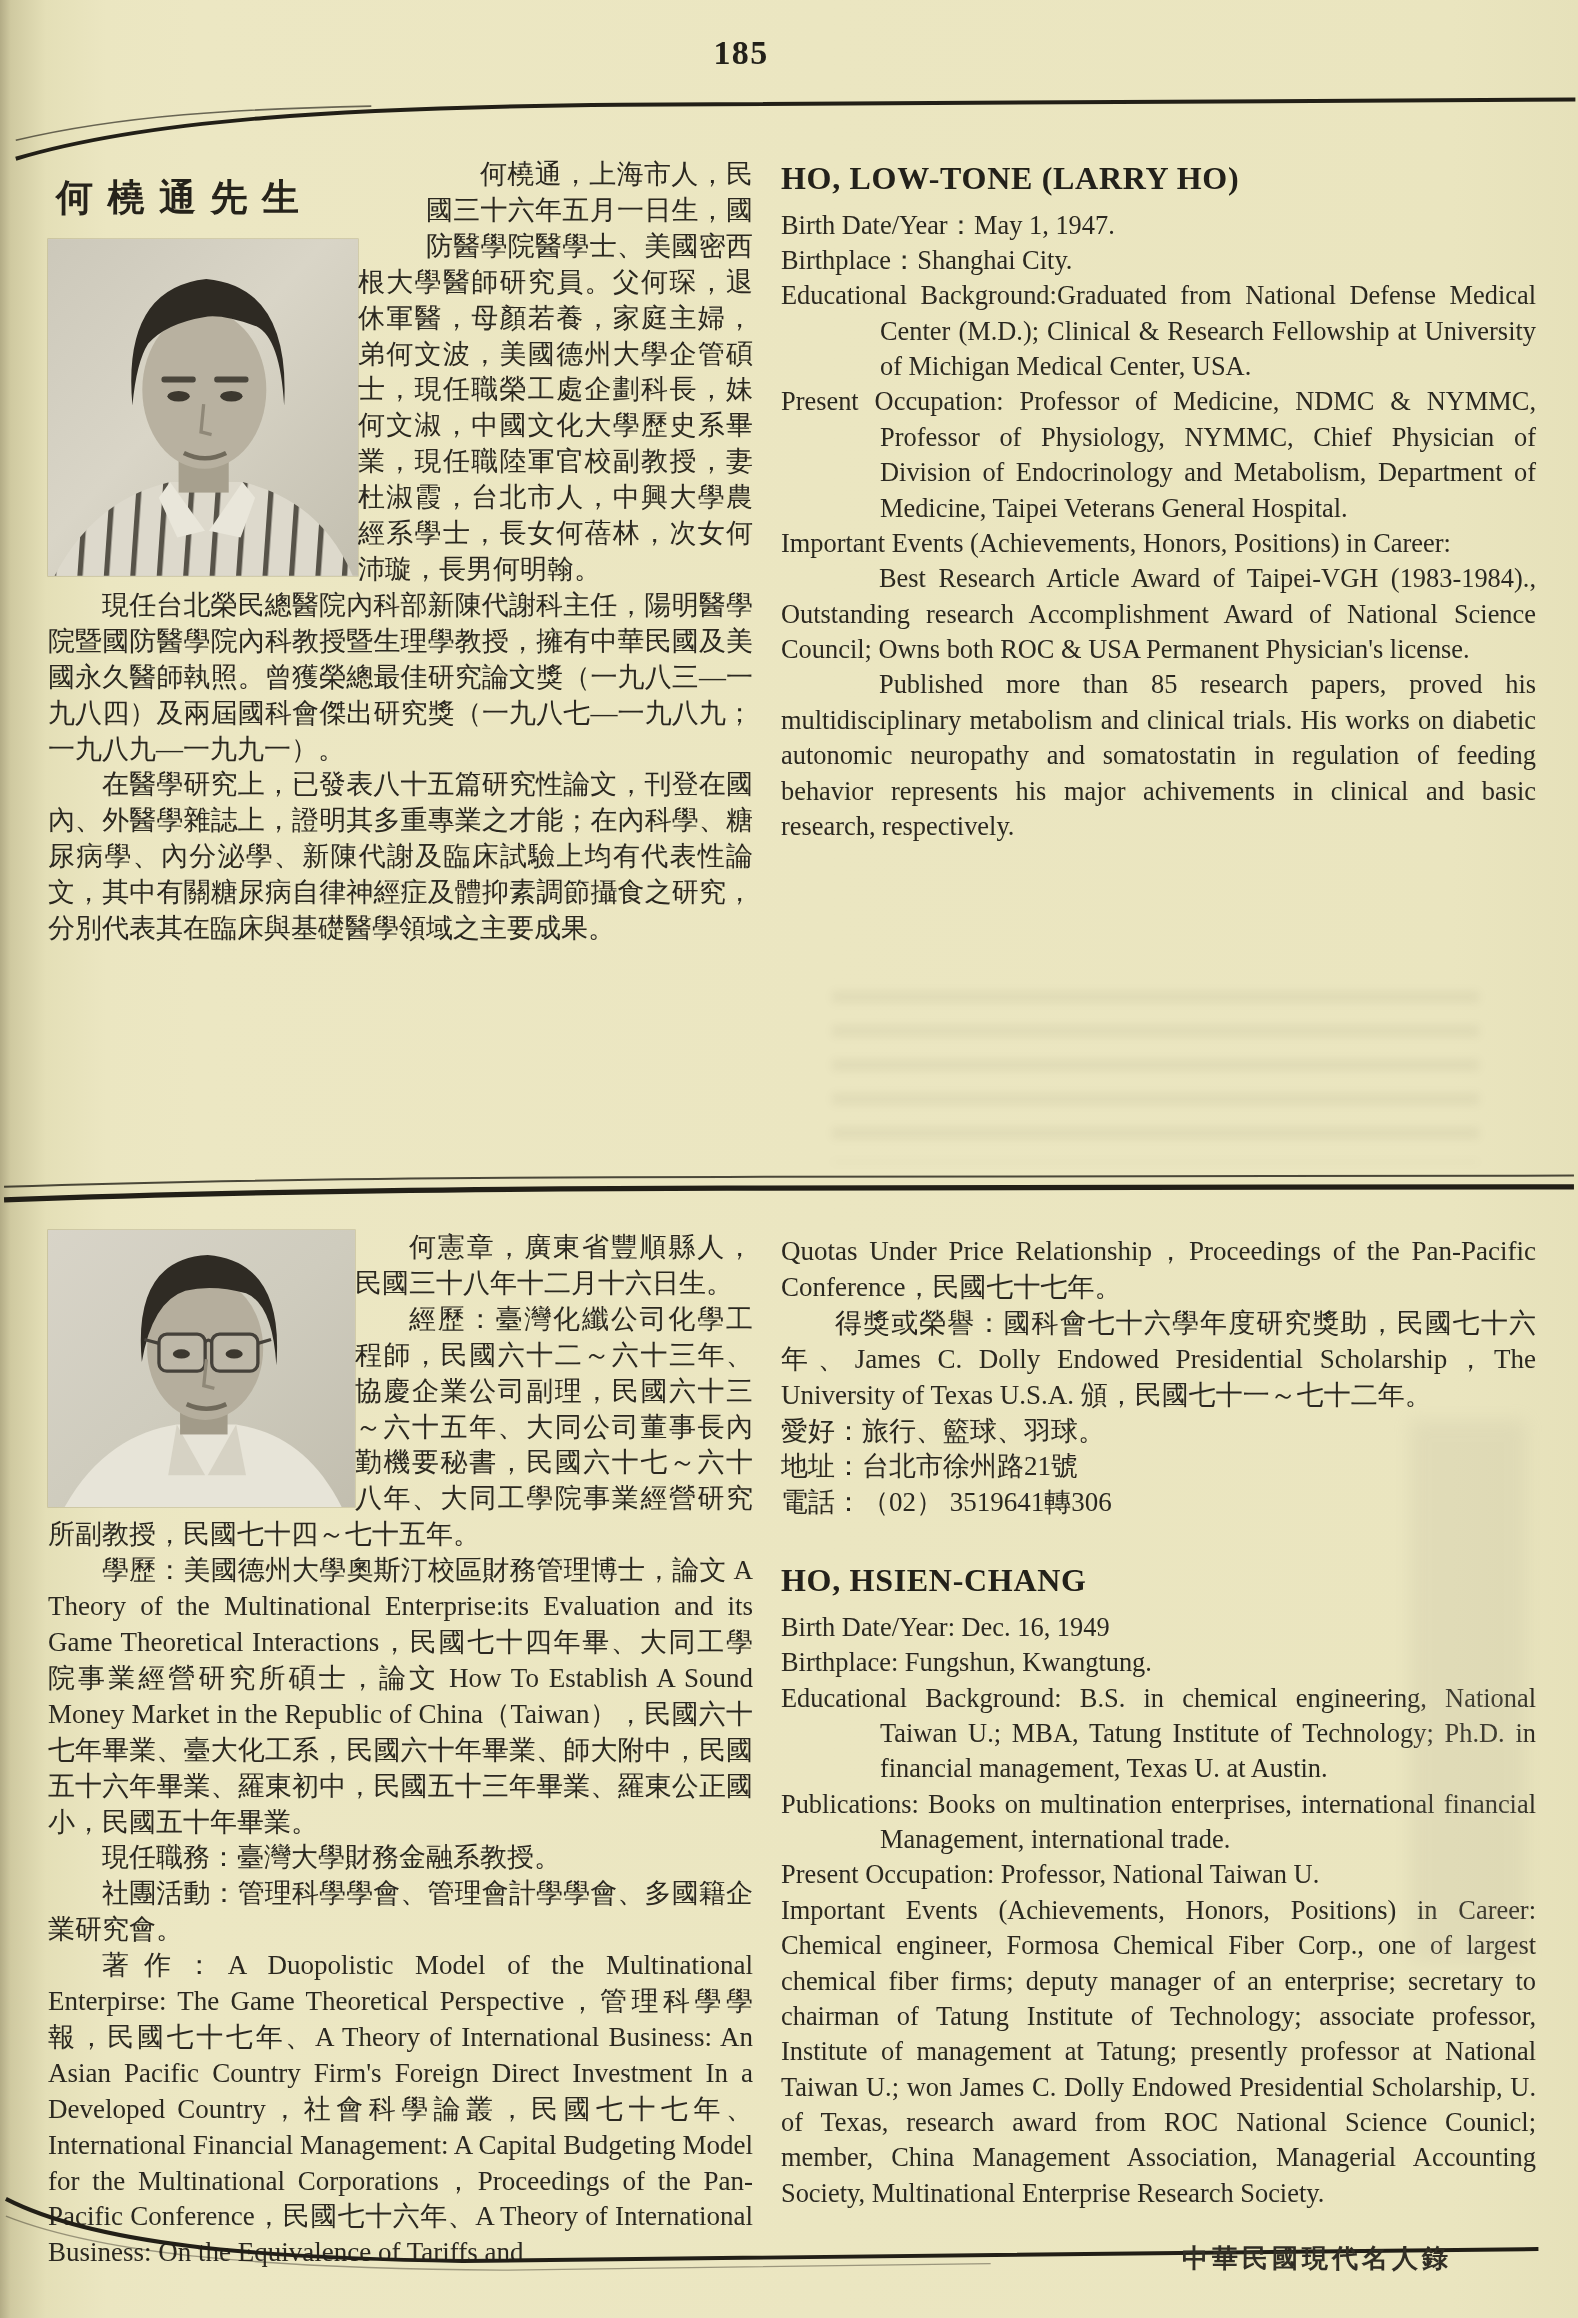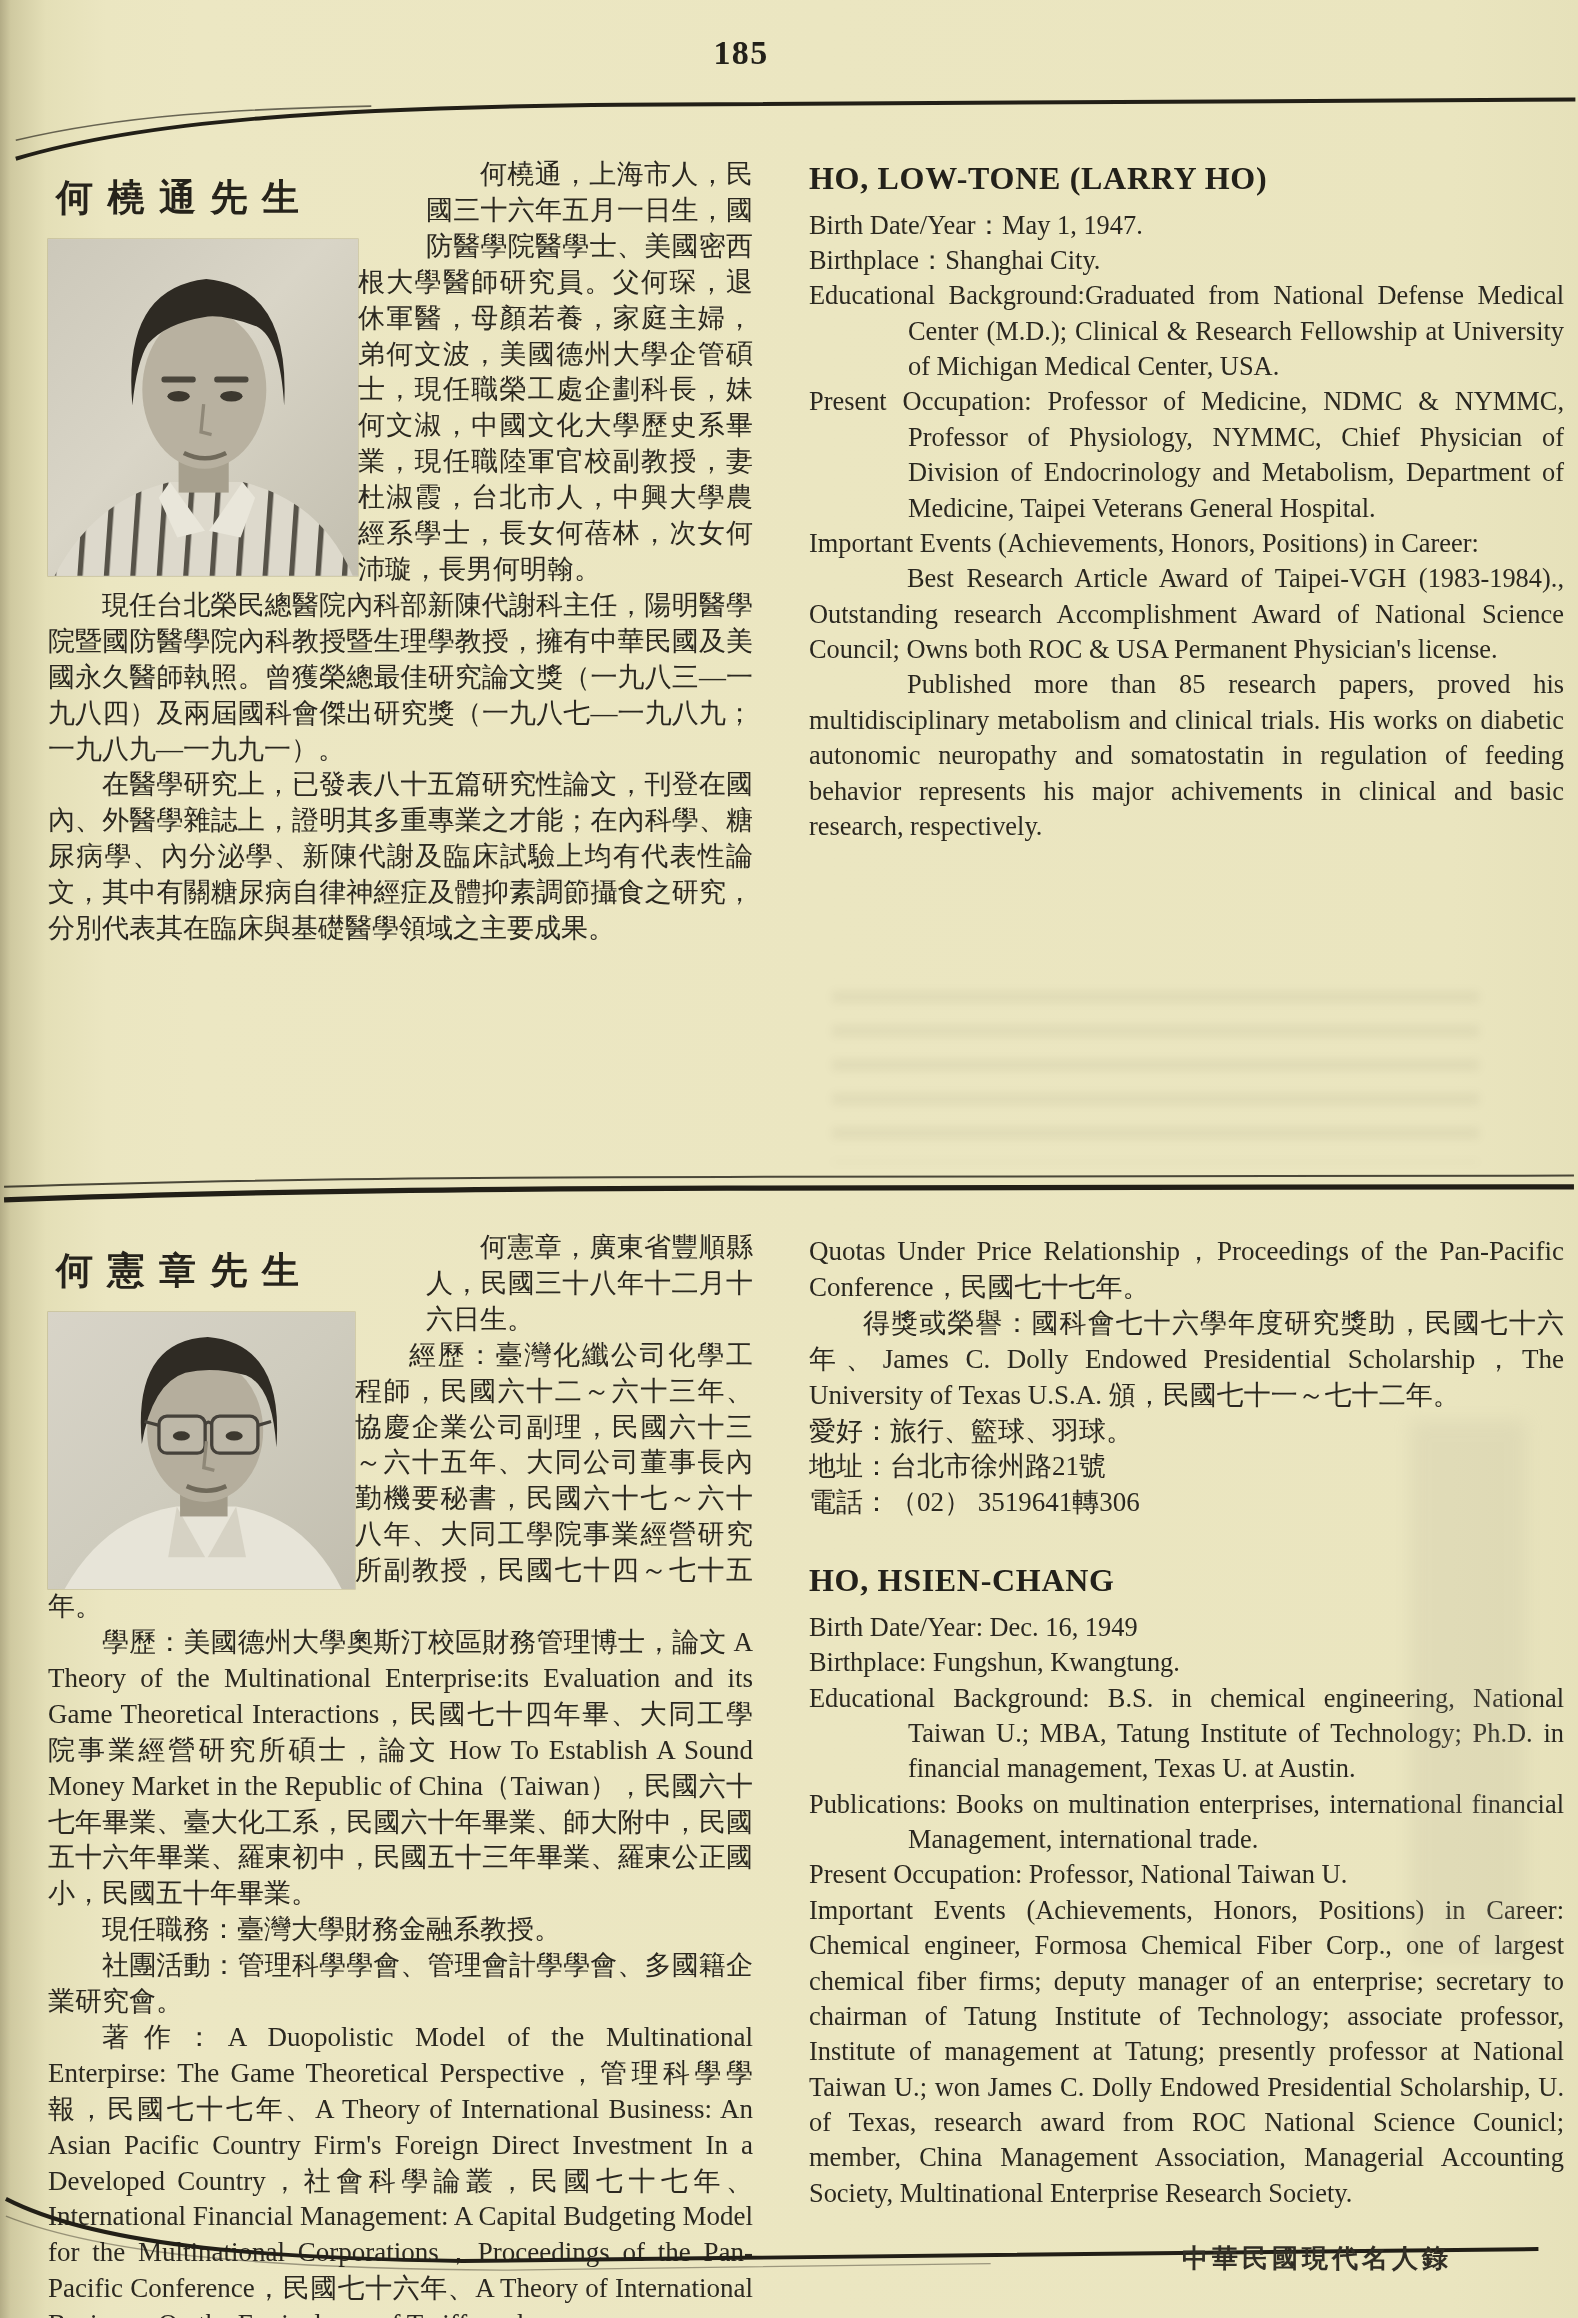--- a/index.html
+++ b/index.html
@@ -14,21 +14,21 @@
     overflow:hidden;
     padding-left:16px;
   }
   .pagenum{
     position:absolute;left:675px;top:34px;width:132px;
     font-size:34px;font-weight:bold;text-align:center;letter-spacing:1.3px;color:#23211a;
   }
   .rule-svg{position:absolute;left:0;}
   
   .colL{position:absolute;left:48px;width:705px;}
-  .colR{position:absolute;left:781px;width:755px;margin-left:28px;}
+  .colR{position:absolute;left:781px;width:755px;}
   .cn-title{
     float:left;width:362px;margin:8px;padding:0;
     font-size:37px;line-height:66px;font-weight:bold;
     letter-spacing:14.5px;color:#26231b;white-space:nowrap;
   }
   figure.photo{margin:0;padding:0;float:left;clear:left;background:#d3cfc1;box-shadow:0 0 0 0.7px rgba(90,85,60,.25);}
   .photo1{width:310px;height:337px;margin:22.5px 37px 17px 12px;}
   .photo2{width:307px;height:277px;margin:18.5px 41px 20px 14.5px;}
   p.cjk{
     margin:0;font-size:27px;line-height:1.33;text-align:justify;
@@ -116,21 +116,20 @@
   </section>
 
   <div class="bleed" style="left:832px;top:991px;width:647px;height:172px"></div>
 
   <svg class="rule-svg" style="top:1171px" width="1578" height="46" viewBox="0 0 2389 70">
     <path d="M 0 24 Q 420 10 1100 9 L 2389 7" stroke="#221f17" stroke-width="3" fill="none" opacity="0.8"></path>
     <path d="M 0 44 Q 420 28 1100 26 L 2389 24" stroke="#221f17" stroke-width="8" fill="none"></path>
   </svg>
 
   <section class="colL" style="top:1230px">
-    <h1 class="cn-title">何憲章先生</h1>
 
     <figure class="photo photo2">
       <svg width="307" height="277" viewBox="0 0 465 420">
         <defs>
           <linearGradient id="pbg2" x1="0" y1="0" x2="1" y2="1">
             <stop offset="0" stop-color="#d8d4c8"></stop>
               <stop offset="0.5" stop-color="#cfccbe"></stop>
               <stop offset="1" stop-color="#c2beaf"></stop>
           </linearGradient>
         </defs>

